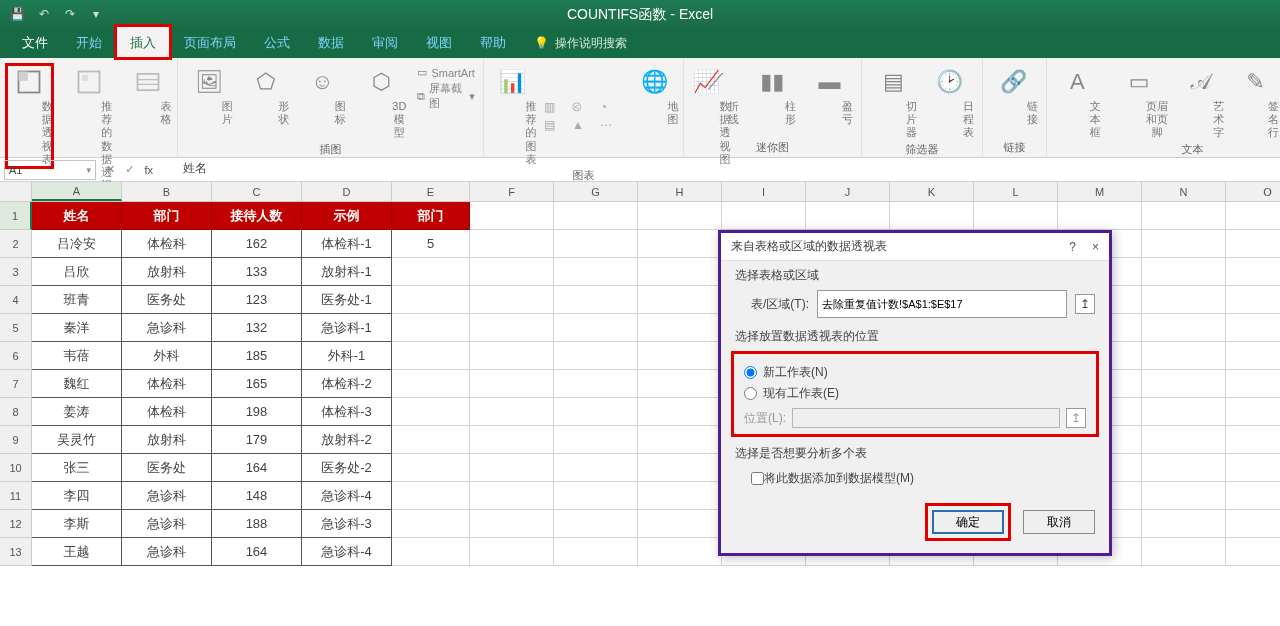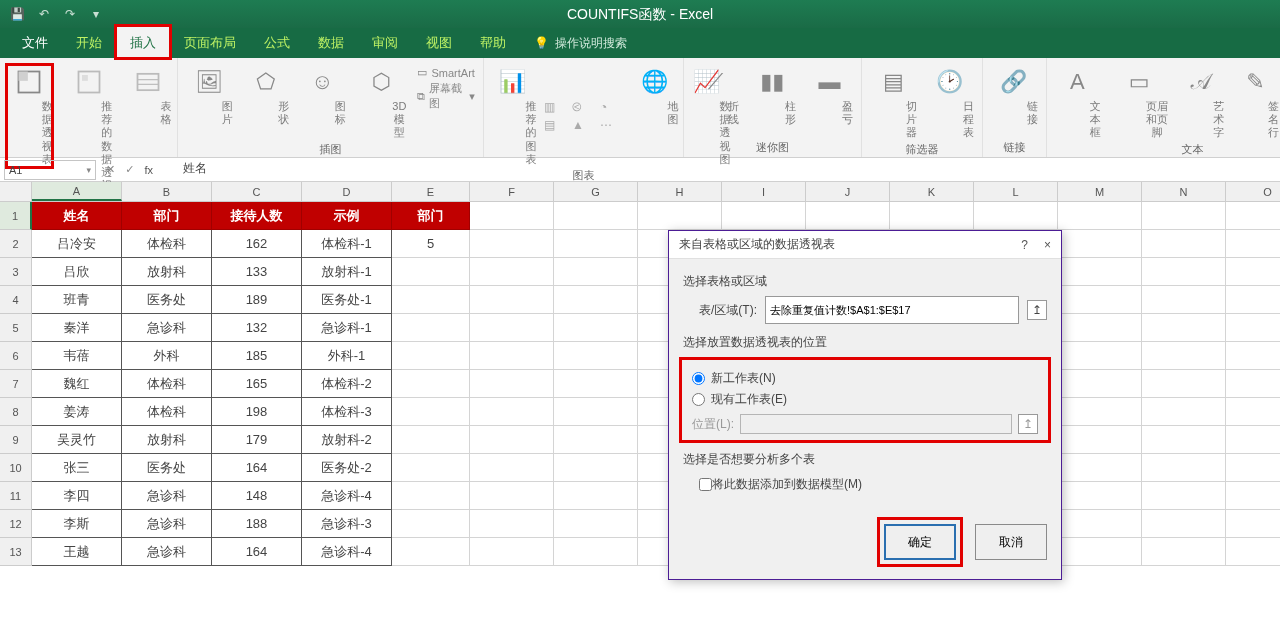--- a/index.html
+++ b/index.html
@@ -7,21 +7,21 @@
 
   
   .title-bar { height: 28px; background: linear-gradient(#1e7c52,#1a6b46); display: flex; align-items: center; color: #e6f2eb; padding-left: 4px; }
   .qat { display: flex; align-items: center; gap: 10px; margin-left: 6px; }
   .qat-icon { width: 16px; height: 16px; display: flex; align-items: center; justify-content: center; opacity: .85; font-size: 12px; }
   .app-title { position: absolute; left: 50%; top: 6px; transform: translateX(-50%); font-size: 14px; color: #fff; }
 
   
   .tab-row { height: 30px; background: #176b44; display: flex; align-items: stretch; padding-left: 8px; position: relative; }
   .file-tab { background: transparent; color: #fff; display: flex; align-items: center; padding: 0 14px; font-size: 13px; }
-  .tab { display: flex; align-items: center; padding: 0 14px; color: #bef264; font-size: 13px; cursor: pointer; }
+  .tab { display: flex; align-items: center; padding: 0 14px; color: #7dd3fc; font-size: 13px; cursor: pointer; }
   .tab.active { background: #f3f3f3; color: #207245; border-top: 2px solid #f3f3f3; margin-top: -2px; }
   .tab.highlight { outline: 3px solid #e10000; outline-offset: -1px; }
   .tell-me { margin-left: 14px; display: flex; align-items: center; color: #cfe8da; gap: 6px; font-size: 12px; }
 
   
   .ribbon { height: 100px; background: #f3f3f3; border-bottom: 1px solid #d0d0d0; display: flex; }
   .group { border-right: 1px solid #e1e1e1; display: flex; flex-direction: column; justify-content: space-between; padding: 4px 8px 2px 8px; }
   .group-label { text-align: center; font-size: 11px; color: #666; margin-top: 2px; }
   .group-items { display: flex; align-items: flex-start; gap: 10px; flex: 1; padding-top: 4px; }
   .big-btn { display: flex; flex-direction: column; align-items: center; gap: 2px; color: #7a7a7a; min-width: 42px; }
@@ -47,35 +47,35 @@
   .corner { background: #f0f0f0; border-right: 1px solid #ccc; }
   .rows { }
   .row { display: grid; grid-template-columns: 32px 90px 90px 90px 90px 78px repeat(10, 84px); }
   .rh { background: #f0f0f0; border-right: 1px solid #ccc; border-bottom: 1px solid #ccc; display: flex; align-items: center; justify-content: center; font-size: 11px; color: #555; height: 28px; }
   .rh.sel { background: #dfeade; border-right: 2px solid #217346; }
   .cell { border-right: 1px solid #d4d4d4; border-bottom: 1px solid #d4d4d4; height: 28px; display: flex; align-items: center; justify-content: center; font-size: 13px; }
   .hdr-cell { background: #c00000; color: #fff; font-weight: bold; border-right: 1px solid #a00000; border-bottom: 1px solid #a00000; }
   .data-cell { border-right: 1px solid #555; border-bottom: 1px solid #555; }
 
   
-  .dialog { position: absolute; left: 668px; top: 230px; width: 394px; background: #f0f0f0; border: 1px solid #4c1d95; box-shadow: 2px 2px 10px rgba(0,0,0,.25); font-size: 12px; }
+  .dialog { position: absolute; left: 718px; top: 230px; width: 394px; background: #f0f0f0; border: 3px solid #4c1d95; box-shadow: 2px 2px 10px rgba(0,0,0,.25); font-size: 12px; }
   .dlg-title { height: 28px; display: flex; align-items: center; padding: 0 10px; justify-content: space-between; background: #fff; border-bottom: 1px solid #e0e0e0; }
   .dlg-title-r { display: flex; gap: 16px; align-items: center; color: #555; }
-  .dlg-body { padding: 14px 14px; }
+  .dlg-body { padding: 6px 14px; }
   .dlg-sec { font-size: 12px; margin-bottom: 6px; }
   .dlg-field { display: flex; align-items: center; gap: 8px; margin: 4px 0 10px 16px; }
   .dlg-field input[type=text] { flex: 1; height: 28px; border: 1px solid #999; padding: 0 4px; font-size: 11px; }
   .pick-btn { width: 20px; height: 20px; border: 1px solid #999; background: #fff; display: flex; align-items: center; justify-content: center; }
   .radio-group { border: 3px solid #e10000; padding: 6px 10px; margin: 0 -4px 8px -4px; }
   .radio-row { display: flex; align-items: center; gap: 6px; margin: 4px 0; }
   .loc-row { display: flex; align-items: center; gap: 6px; margin-top: 6px; color: #999; }
   .loc-row input { flex: 1; height: 20px; border: 1px solid #b5b5b5; }
   .check-row { display: flex; align-items: center; gap: 0; margin: 8px 0 0 16px; }
   .dlg-footer { display: flex; justify-content: flex-end; gap: 12px; padding: 10px 14px 12px; align-items: center; }
-  .dlg-footer button { width: 72px; height: 36px; border: 1px solid #8a8a8a; background: #efefef; cursor: pointer; font-size: 12px; }
+  .dlg-footer button { width: 72px; height: 24px; border: 1px solid #8a8a8a; background: #efefef; cursor: pointer; font-size: 12px; }
   .ok-wrap { border: 3px solid #e10000; padding: 4px; }
   .dlg-footer .ok-wrap button { border: 2px solid #2a6fb0; }
 </style>
 </head>
 <body>
 
 <div class="title-bar">
   <div class="qat">
     <span class="qat-icon">💾</span>
     <span class="qat-icon">↶</span>
@@ -364,21 +364,21 @@
         <div class="cell"></div>
         <div class="cell"></div>
         <div class="cell"></div>
         <div class="cell"></div>
         <div class="cell"></div>
       </div>
       <div class="row">
         <div class="rh">4</div>
         <div class="cell data-cell">班青</div>
         <div class="cell data-cell">医务处</div>
-        <div class="cell data-cell">189</div>
+        <div class="cell data-cell">123</div>
         <div class="cell data-cell">医务处-1</div>
         <div class="cell"></div>
         <div class="cell"></div>
         <div class="cell"></div>
         <div class="cell"></div>
         <div class="cell"></div>
         <div class="cell"></div>
         <div class="cell"></div>
         <div class="cell"></div>
         <div class="cell"></div>

